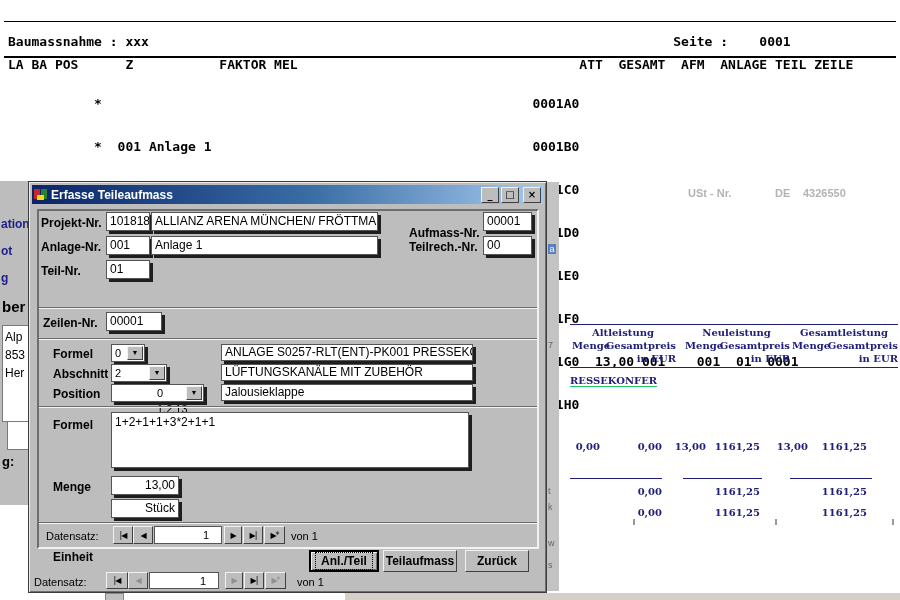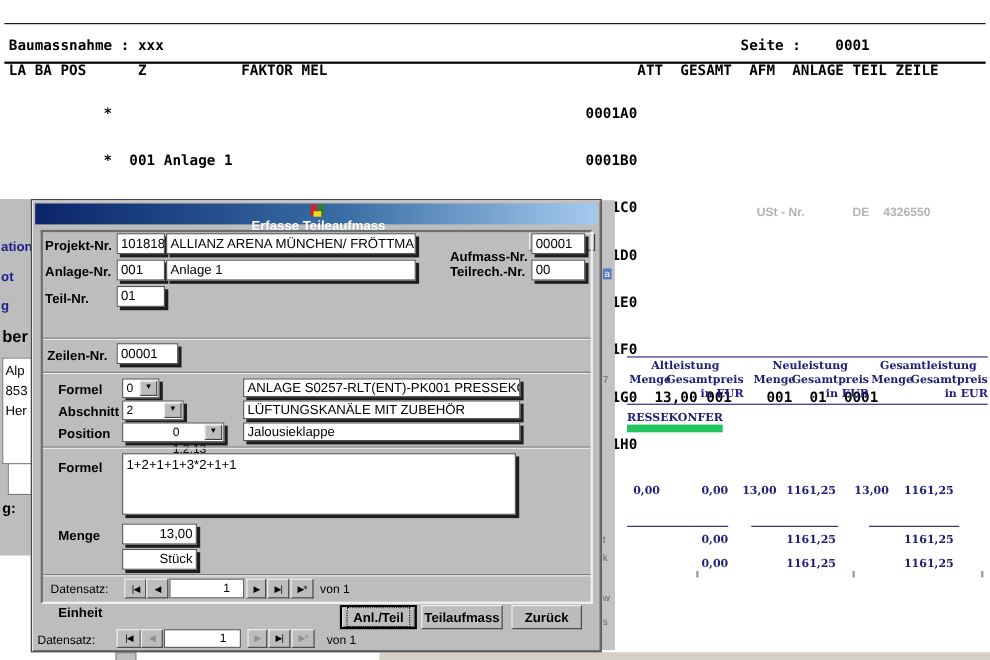--- a/index.html
+++ b/index.html
@@ -53,21 +53,21 @@
   .botstrip{position:absolute;left:345px;top:592px;width:555px;height:8px;background:#d4d0c8;
             border-top:1px solid #fff;}
   .botnub{position:absolute;left:105px;top:593px;width:17px;height:7px;background:#c0c0c0;
           border:1px solid #888;}
 
   
   .dialog{position:absolute;left:28px;top:181px;width:517px;height:410px;background:#bdbdbd;
           border:1px solid #3c3c3c;box-shadow:inset 1px 1px 0 #ececec, inset -1px -1px 0 #6f6f6f;}
   .titlebar{position:absolute;left:3px;top:3px;width:511px;height:19px;
             background:linear-gradient(90deg,#0a246a 0%,#3a6ea5 55%,#a6caf0 100%);
-            display:flex;align-items:center;flex-direction:column;}
+            display:flex;align-items:center;}
   .titlebar .ttl{color:#fff;font:bold 12px "Liberation Sans",sans-serif;margin-left:4px;
                  white-space:nowrap;}
   .appicon{width:13px;height:13px;margin-left:2px;flex:0 0 auto;}
   .winbtns{margin-left:auto;display:flex;gap:2px;margin-right:2px;}
   .winbtn{width:16px;height:14px;background:#bdbdbd;border:1px solid;
           border-color:#f2f2f2 #404040 #404040 #f2f2f2;color:#000;
           font:bold 10px "DejaVu Sans",sans-serif;display:flex;align-items:center;
           justify-content:center;line-height:1;}
 
   .panel{position:absolute;left:8px;top:27px;width:502px;height:340px;border:2px solid;
@@ -177,21 +177,21 @@
     <span class="ge">in EUR</span>
   </div>
   <div class="pgrp pg3">
     <span class="gt">Gesamtleistung</span>
     <span class="gm">Menge</span>
     <span class="gp">Gesamtpreis</span>
     <span class="ge">in EUR</span>
   </div>
   <div class="pline" style="left:570px;top:367px;width:328px;"></div>
 
-  <span class="ptxt" style="left:570px;top:375px;border-bottom:7px solid #22c55e;">RESSEKONFER</span>
+  <span class="ptxt" style="left:570px;top:375px;border-bottom:1px solid #22c55e;">RESSEKONFER</span>
 
   <div class="prow">
     <span class="pc1" style="top:441px;">0,00</span>
     <span class="pc2" style="top:441px;">0,00</span>
     <span class="pc3" style="top:441px;">13,00</span>
     <span class="pc4" style="top:441px;">1161,25</span>
     <span class="pc5" style="top:441px;">13,00</span>
     <span class="pc6" style="top:441px;">1161,25</span>
   </div>
   <div class="pline" style="left:570px;top:478px;width:92px;"></div>

